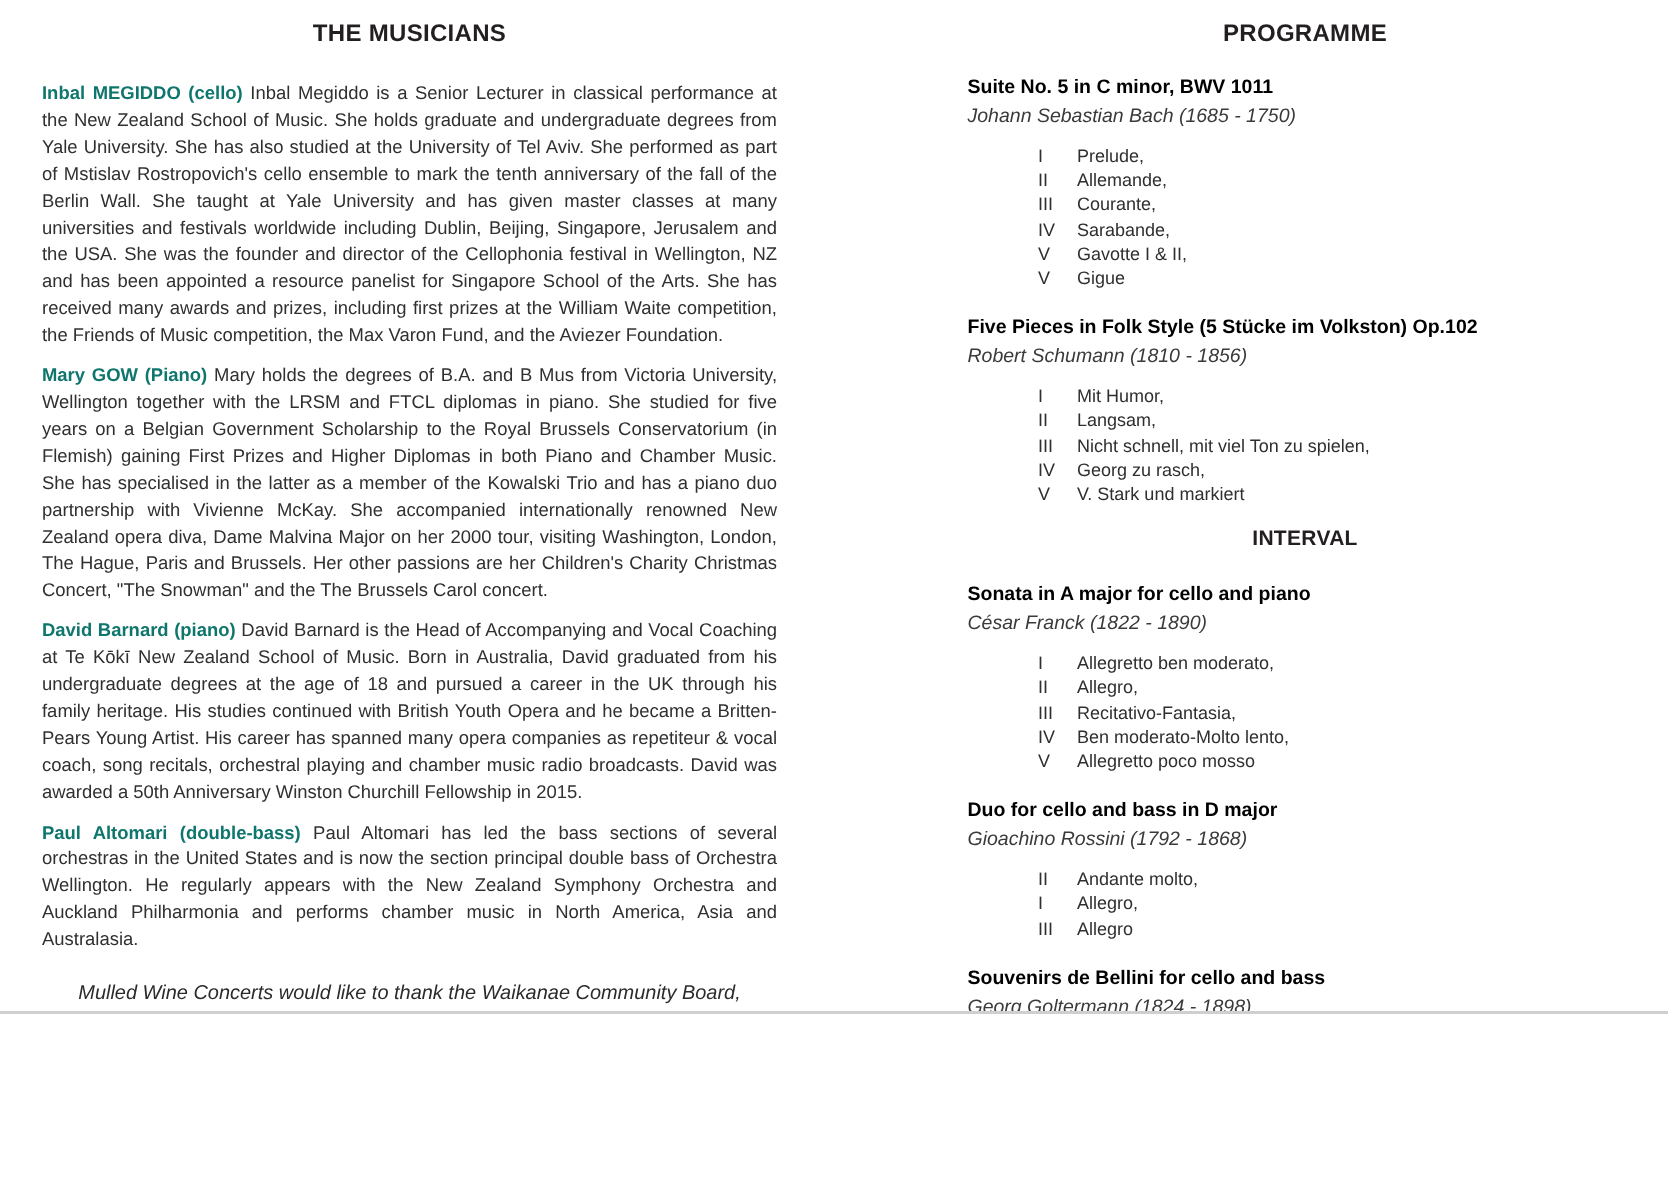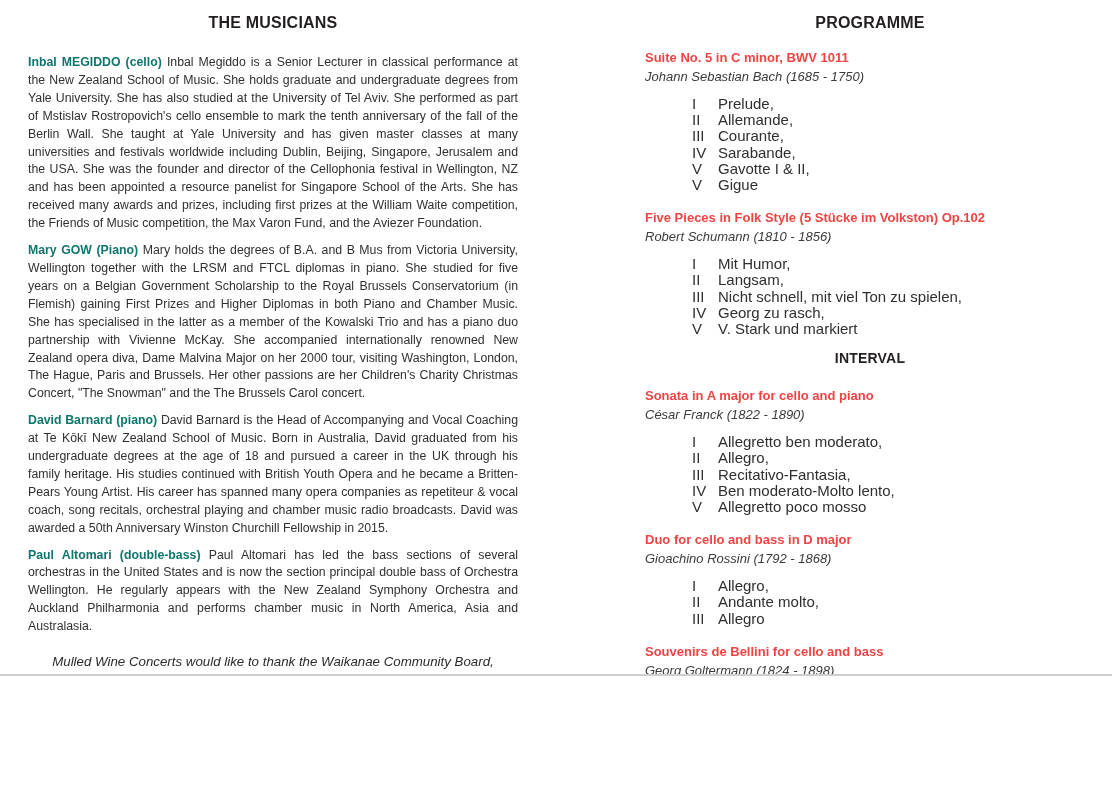--- a/index.html
+++ b/index.html
@@ -11,23 +11,23 @@
   .left-page{position:absolute;left:28px;top:14px;width:490px;}
   .page-title{font-size:16px;font-weight:bold;color:#231f20;text-align:center;margin:0 0 22px 0;letter-spacing:.2px;}
   .bio{font-size:12.3px;line-height:17.9px;text-align:justify;margin:0 0 9px 0;}
   .bio b{color:#0f766e;}
   .thanks{font-style:italic;text-align:center;font-size:13.3px;line-height:20.5px;margin:16px 0 0 0;padding:0 20px;color:#2b2b2b;}
 
   
   .right-page{position:absolute;left:645px;top:14px;width:450px;}
   .right-page .page-title{margin-bottom:16px;}
   .piece{margin:0 0 15px 0;}
-  .piece-title{font-size:13px;font-weight:bold;color:#ef4444;margin:0;line-height:19px;}
+  .piece-title{font-size:13px;font-weight:bold;color:#000000;margin:0;line-height:19px;}
   .composer{font-style:italic;font-size:13px;margin:0;line-height:19px;color:#3a3a3a;}
-  .movements{list-style:none;margin:10px 0 0 47px;padding:0;font-size:15px;line-height:16.2px;color:#2f2f2f;}
+  .movements{list-style:none;margin:10px 0 0 47px;padding:0;font-size:12px;line-height:16.2px;color:#2f2f2f;}
   .movements .num{display:inline-block;width:26px;}
   .interval{font-size:14px;font-weight:bold;color:#231f20;text-align:center;margin:-2px 0 20px 0;letter-spacing:.2px;}
 
   
   .logo{position:absolute;box-sizing:border-box;}
   .amova{left:603px;top:706px;width:112px;height:54px;}
   .amova-word{font-family:"DejaVu Serif",serif;font-style:italic;font-weight:bold;font-size:31px;line-height:36px;
     text-align:center;color:#bfe0f2;transform:skewX(-6deg);
     text-shadow:-2px -1px 0 #1d4d77,2px -1px 0 #1d4d77,-2px 2px 0 #1d4d77,2px 2px 0 #1d4d77,0 2px 0 #1d4d77,2px 0 0 #1d4d77,-2px 0 0 #1d4d77,0 -2px 0 #1d4d77;}
   .amova-tag{font-size:6.3px;font-weight:bold;color:#b03a2e;text-align:center;margin-top:4px;}
@@ -107,22 +107,22 @@
         <li><span class="num">III</span><span>Recitativo-Fantasia,</span></li>
         <li><span class="num">IV</span><span>Ben moderato-Molto lento,</span></li>
         <li><span class="num">V</span><span>Allegretto poco mosso</span></li>
       </ul>
     </div>
 
     <div class="piece">
       <h3 class="piece-title">Duo for cello and bass in D major</h3>
       <p class="composer">Gioachino Rossini (1792 - 1868)</p>
       <ul class="movements">
+        <li><span class="num">II</span><span>Andante molto,</span></li>
         <li><span class="num">I</span><span>Allegro,</span></li>
-        <li><span class="num">II</span><span>Andante molto,</span></li>
         <li><span class="num">III</span><span>Allegro</span></li>
       </ul>
     </div>
 
     <div class="piece">
       <h3 class="piece-title">Souvenirs de Bellini for cello and bass</h3>
       <p class="composer">Georg Goltermann (1824 - 1898)</p>
     </div>
   </section>
 

